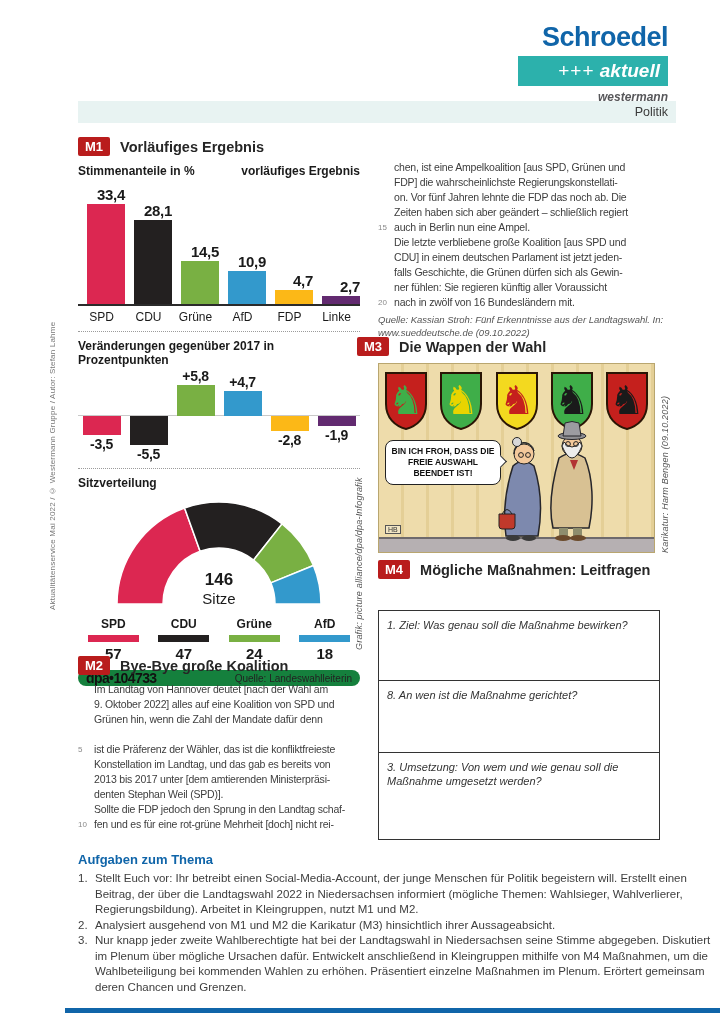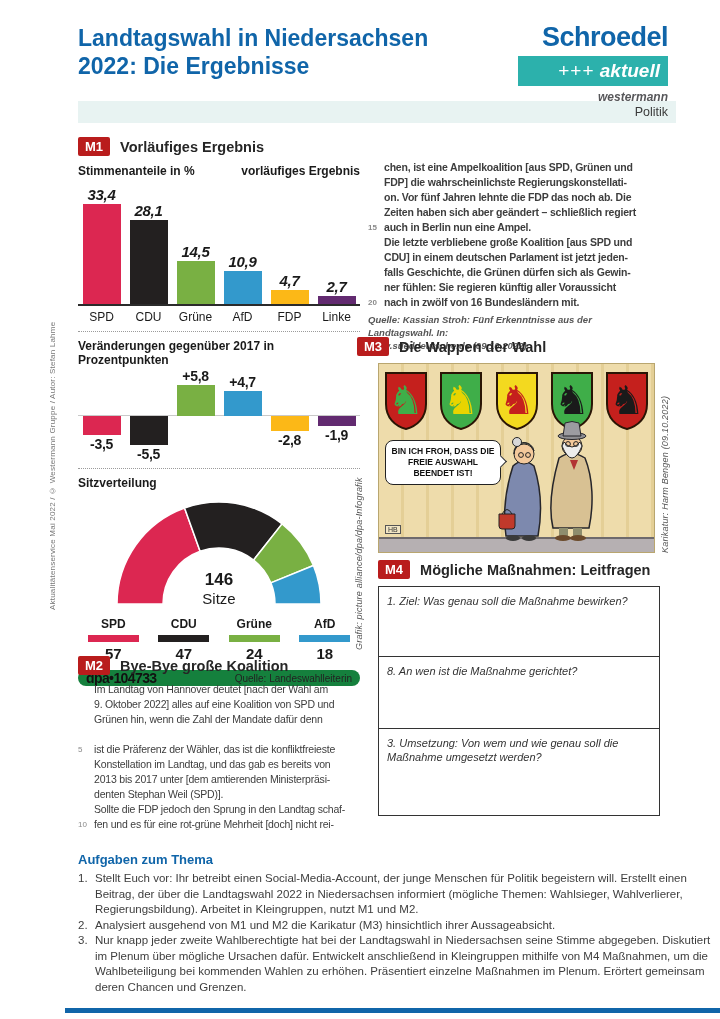--- a/index.html
+++ b/index.html
@@ -28,21 +28,21 @@
   .mrow{display:flex;align-items:center;gap:10px;}
   .mbadge{background:#b91c1c;color:#fff;font-weight:bold;font-size:13px;line-height:19px;
           padding:0 7px;border-radius:2px;}
   .mtitle{font-weight:bold;font-size:14.5px;color:#262626;}
 
   
   .ig{width:282px;color:#1a1a1a;}
   .ig-labels{display:flex;justify-content:space-between;font-weight:600;font-size:12px;
              margin:2px 0 4px;}
   .share-chart{height:122px;display:flex;align-items:flex-end;border-bottom:2px solid #2b2b2b;}
-  .bcol{flex:1;display:flex;flex-direction:column;align-items:center;justify-content:flex-end;font-style:italic;}
+  .bcol{flex:1;display:flex;flex-direction:column;align-items:flex-end;justify-content:flex-end;}
   .bval{font-weight:bold;font-size:15px;margin-bottom:1px;letter-spacing:-.3px;}
   .bbar{width:38px;}
   .share-labels{display:flex;padding:4px 0 7px;border-bottom:1px dotted #9b9b9b;}
   .blab{flex:1;text-align:center;font-size:12px;}
   .ig-subtitle{font-weight:600;font-size:12px;margin:7px 0 1px;}
   .change-chart{position:relative;height:100px;border-bottom:1px dotted #9b9b9b;display:flex;}
   .ccol{flex:1;position:relative;}
   .cbase{position:absolute;left:0;right:0;top:47px;height:1px;background:#c9c9c9;}
   .cbar{position:absolute;left:50%;margin-left:-19px;width:38px;}
   .cval{position:absolute;left:0;right:0;text-align:center;font-weight:bold;font-size:14px;
@@ -79,44 +79,40 @@
   .bubble{position:absolute;left:6px;top:76px;width:116px;background:#fff;
           border:1.5px solid #222;border-radius:8px;padding:5px 5px;box-sizing:border-box;
           font-size:8.5px;font-weight:bold;line-height:1.3;text-align:center;color:#111;}
   .bubble:after{content:"";position:absolute;right:-5px;top:16px;width:8px;height:8px;
           background:#fff;border-right:1.5px solid #222;border-top:1.5px solid #222;
           transform:rotate(45deg);}
   .monogram{position:absolute;left:6px;bottom:18px;font-size:7px;color:#333;
             border:1px solid #555;padding:0 2px;background:#f2e6c4;}
 
   
-  .m4table{width:282px;border:1.5px solid #333;box-sizing:border-box;}
+  .m4table{width:282px;border:1.5px solid #333;box-sizing:border-box;margin-top:24px;}
   .m4row{border-bottom:1.5px solid #333;box-sizing:border-box;padding:7px 8px;
          font-size:11px;font-style:italic;color:#333;line-height:14px;}
   .m4row:last-child{border-bottom:none;}
 
   
   .tasks-title{font-weight:bold;font-size:13px;color:#1065a9;margin-bottom:4px;}
   .task{display:flex;font-size:11.5px;line-height:15.5px;color:#3d3d3d;}
   .tnum{width:17px;flex-shrink:0;}
   .ttext{flex:1;}
 
   .bottombar{background:#1065a9;height:5px;}
 </style>
 </head>
 <body>
 
 <div id="page">
 
   <div class="abs vtext" style="left:48px;top:320px;height:290px;">Aktualitätenservice Mai 2022 / © Westermann Gruppe / Autor: Stefan Lahme</div>
 
-  <div class="abs title" style="left:78px;top:24px;width:420px;">
-    <div>Landtagswahl in Niedersachsen</div>
-    <div>2022: Die Ergebnisse</div>
-  </div>
   <div class="abs logo" style="left:518px;top:22px;">
     <div class="schroedel">Schroedel</div>
     <div class="aktuellbox">
       <span class="plus">+++</span>
       <span class="akt">aktuell</span>
     </div>
     <div class="westermann">westermann</div>
   </div>
   <div class="abs subjectband" style="left:78px;top:101px;width:590px;">Politik</div>
 
@@ -228,21 +224,21 @@
         </div>
       </div>
     <div class="dpaband">
       <span class="dpa">dpa•104733</span>
       <span class="dpasrc">Quelle: Landeswahlleiterin</span>
     </div>
   </div>
 
   <div class="abs vtext ital" style="left:354px;top:420px;height:230px;">Grafik: picture alliance/dpa/dpa-Infografik</div>
 
-  <div class="abs textblock" style="left:368px;top:160px;font-weight:bold;">
+  <div class="abs textblock" style="left:378px;top:160px;">
     <div>
         <div class="tline">
           <span class="lnum"></span>
           <span class="ltxt">chen, ist eine Ampelkoalition [aus SPD, Grünen und</span>
         </div>
         <div class="tline">
           <span class="lnum"></span>
           <span class="ltxt">FDP] die wahrscheinlichste Regierungskonstellati-</span>
         </div>
         <div class="tline">

